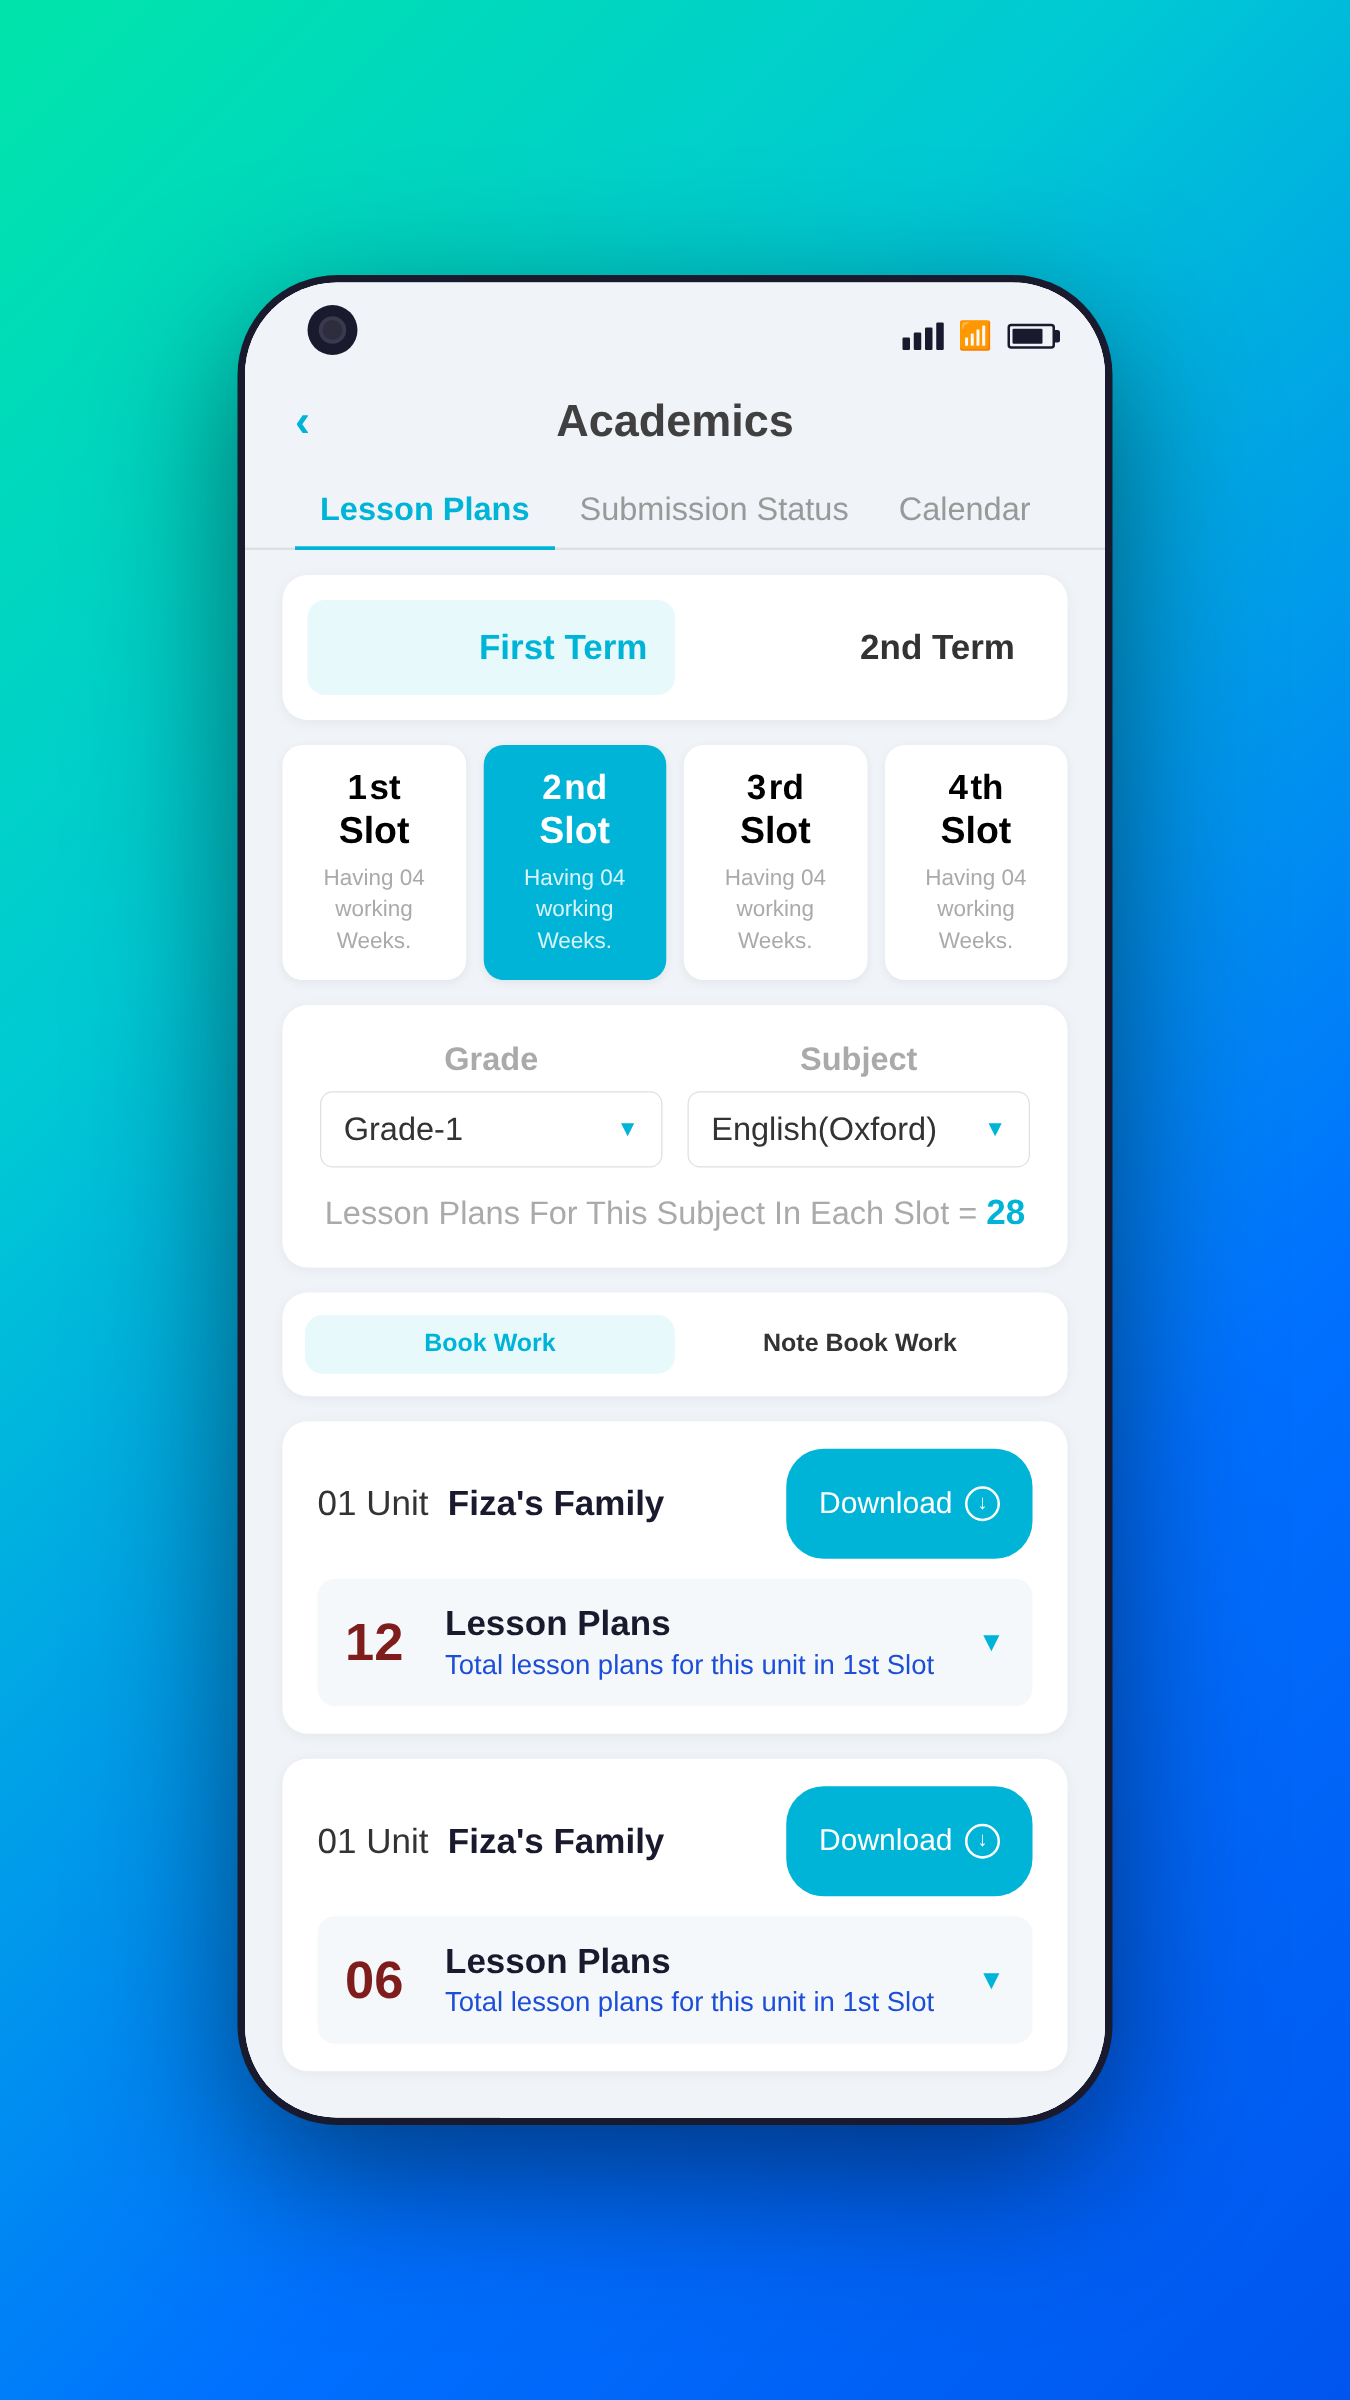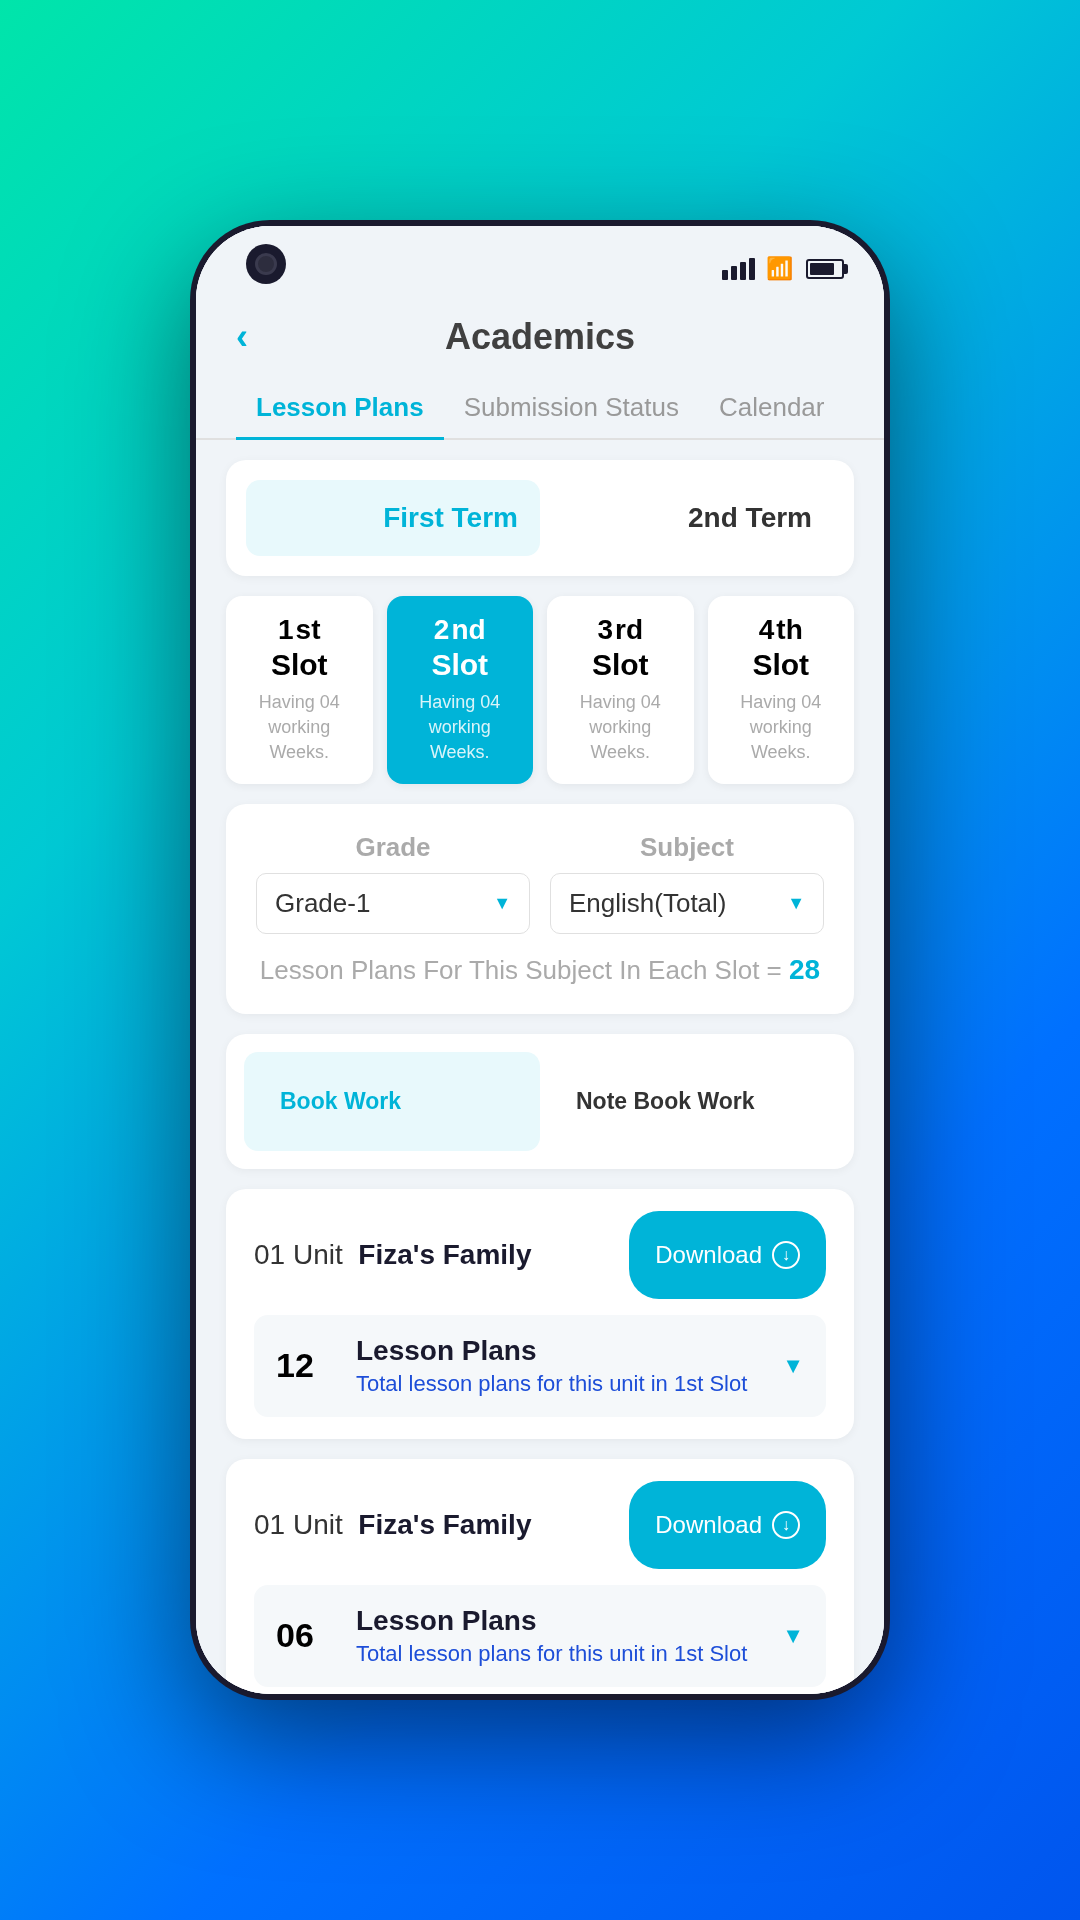--- a/index.html
+++ b/index.html
@@ -346,22 +346,23 @@
       background: white;
       border-radius: 20px;
       margin: 0 30px 20px;
       padding: 18px;
       display: flex;
       box-shadow: 0 2px 10px rgba(0,0,0,0.05);
     }
 
     .work-btn {
       flex: 1;
-      padding: 36px;
-      font-size: 23px;
+      text-align: center;
+      padding: 12px;
+      font-size: 20px;
       border-radius: 14px;
       cursor: pointer;
     }
 
     .work-btn.active {
       background: #e8f9fc;
       color: #00b4d8;
       font-weight: 600;
     }
 
@@ -423,22 +424,22 @@
     .lesson-row {
       background: #f5f8fa;
       border-radius: 14px;
       padding: 20px 22px;
       display: flex;
       align-items: center;
       gap: 20px;
     }
 
     .lesson-count {
-      color: #000000;
-      font-size: 34px;
+      color: #7f1d1d;
+      font-size: 42px;
       font-weight: 700;
       min-width: 60px;
     }
 
     .lesson-info {
       flex: 1;
     }
 
     .lesson-title {
       font-size: 28px;
@@ -546,21 +547,21 @@
           <div class="gs-col">
             <div class="gs-label">Grade</div>
             <div class="gs-dropdown">
               <span>Grade-1</span>
               <span class="dropdown-arrow">▼</span>
             </div>
           </div>
           <div class="gs-col">
             <div class="gs-label">Subject</div>
             <div class="gs-dropdown">
-              <span>English(Total)</span>
+              <span>English(Oxford)</span>
               <span class="dropdown-arrow">▼</span>
             </div>
           </div>
         </div>
         <div class="lesson-plans-info">
           <span>Lesson Plans For This Subject In Each Slot =</span>
           <span class="count">28</span>
         </div>
       </div>
 

